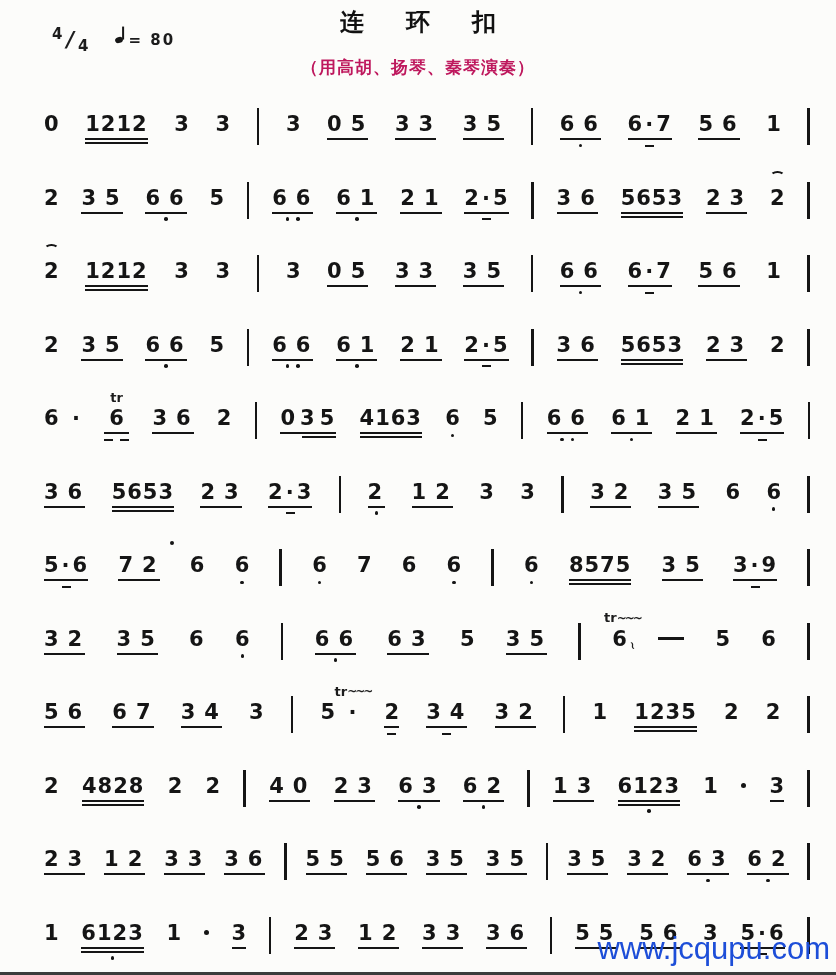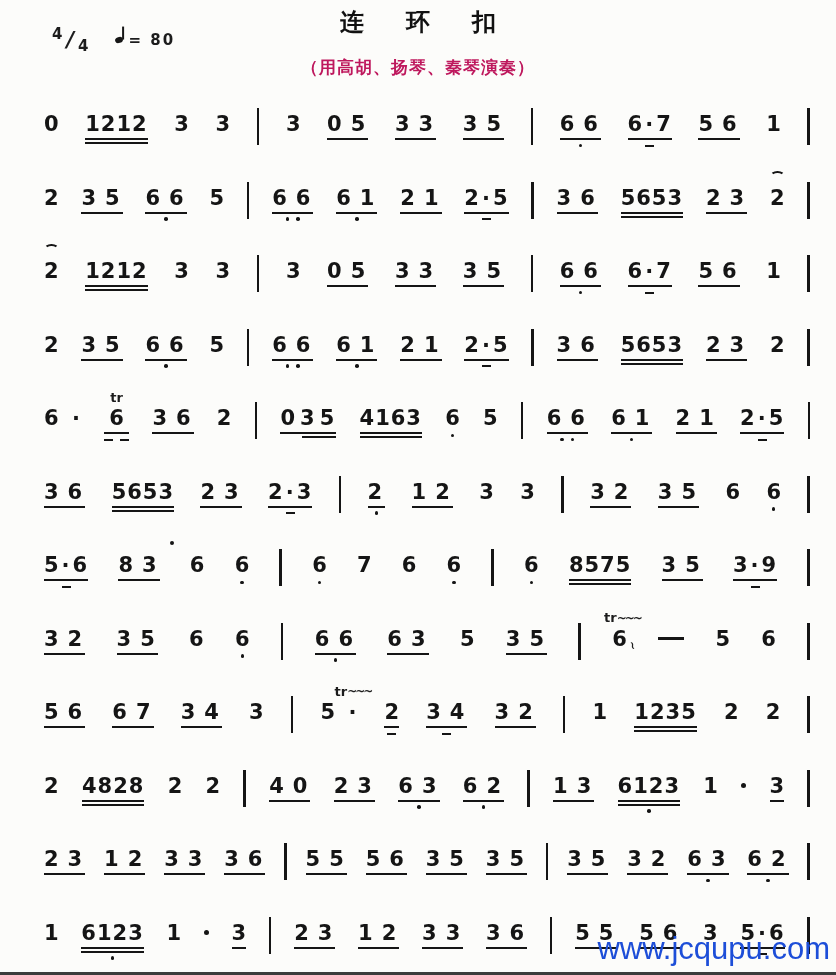--- a/index.html
+++ b/index.html
@@ -475,21 +475,21 @@
           <span class="num lsd">5·6</span>
           <span class="ul"></span>
           <span class="below">
             <span class="bdash"></span>
           </span>
         </span>
         <span class="tok">
           <span class="above right">
             <span class="adot"></span>
           </span>
-          <span class="num ls2">83</span>
+          <span class="num ls2">72</span>
           <span class="ul"></span>
         </span>
         <span class="tok">
           <span class="num">6</span>
         </span>
         <span class="tok">
           <span class="num">6</span>
           <span class="below">
             <span class="bdot"></span>
           </span>

